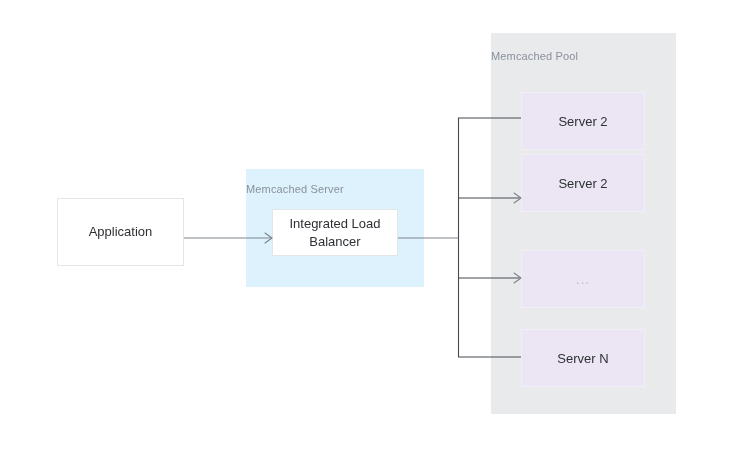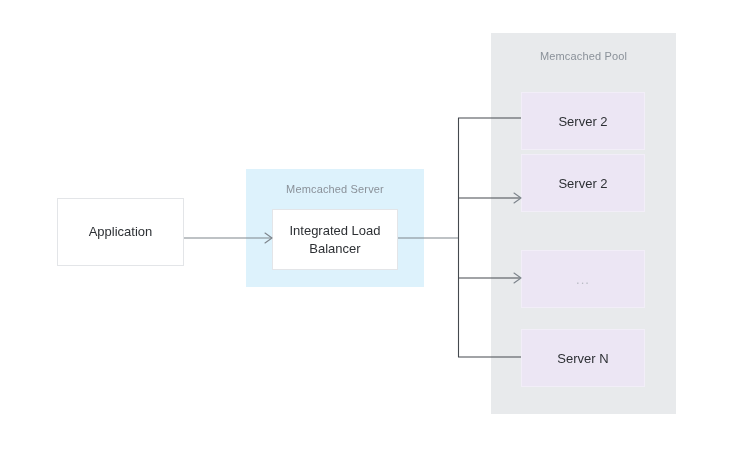--- a/index.html
+++ b/index.html
@@ -35,21 +35,20 @@
     left: 491px;
     top: 33px;
     width: 185px;
     height: 381px;
     background: #e8eaec;
   }
   .group-label {
     position: absolute;
     left: 0;
     right: 0;
-    text-align: center;
     font-size: 11px;
     color: #8a9199;
     letter-spacing: 0.15px;
     white-space: nowrap;
   }
   .group-client .group-label { top: 14px; }
   .group-pool .group-label { top: 17px; }
 
   
   .node {
@@ -68,21 +67,21 @@
   .node-app {
     left: 57px;
     top: 198px;
     width: 127px;
     height: 68px;
   }
   .node-lb {
     left: 272px;
     top: 209px;
     width: 126px;
-    height: 61px;
+    height: 47px;
   }
 
   
   .server {
     position: absolute;
     box-sizing: border-box;
     left: 521px;
     width: 124px;
     height: 58px;
     display: flex;

